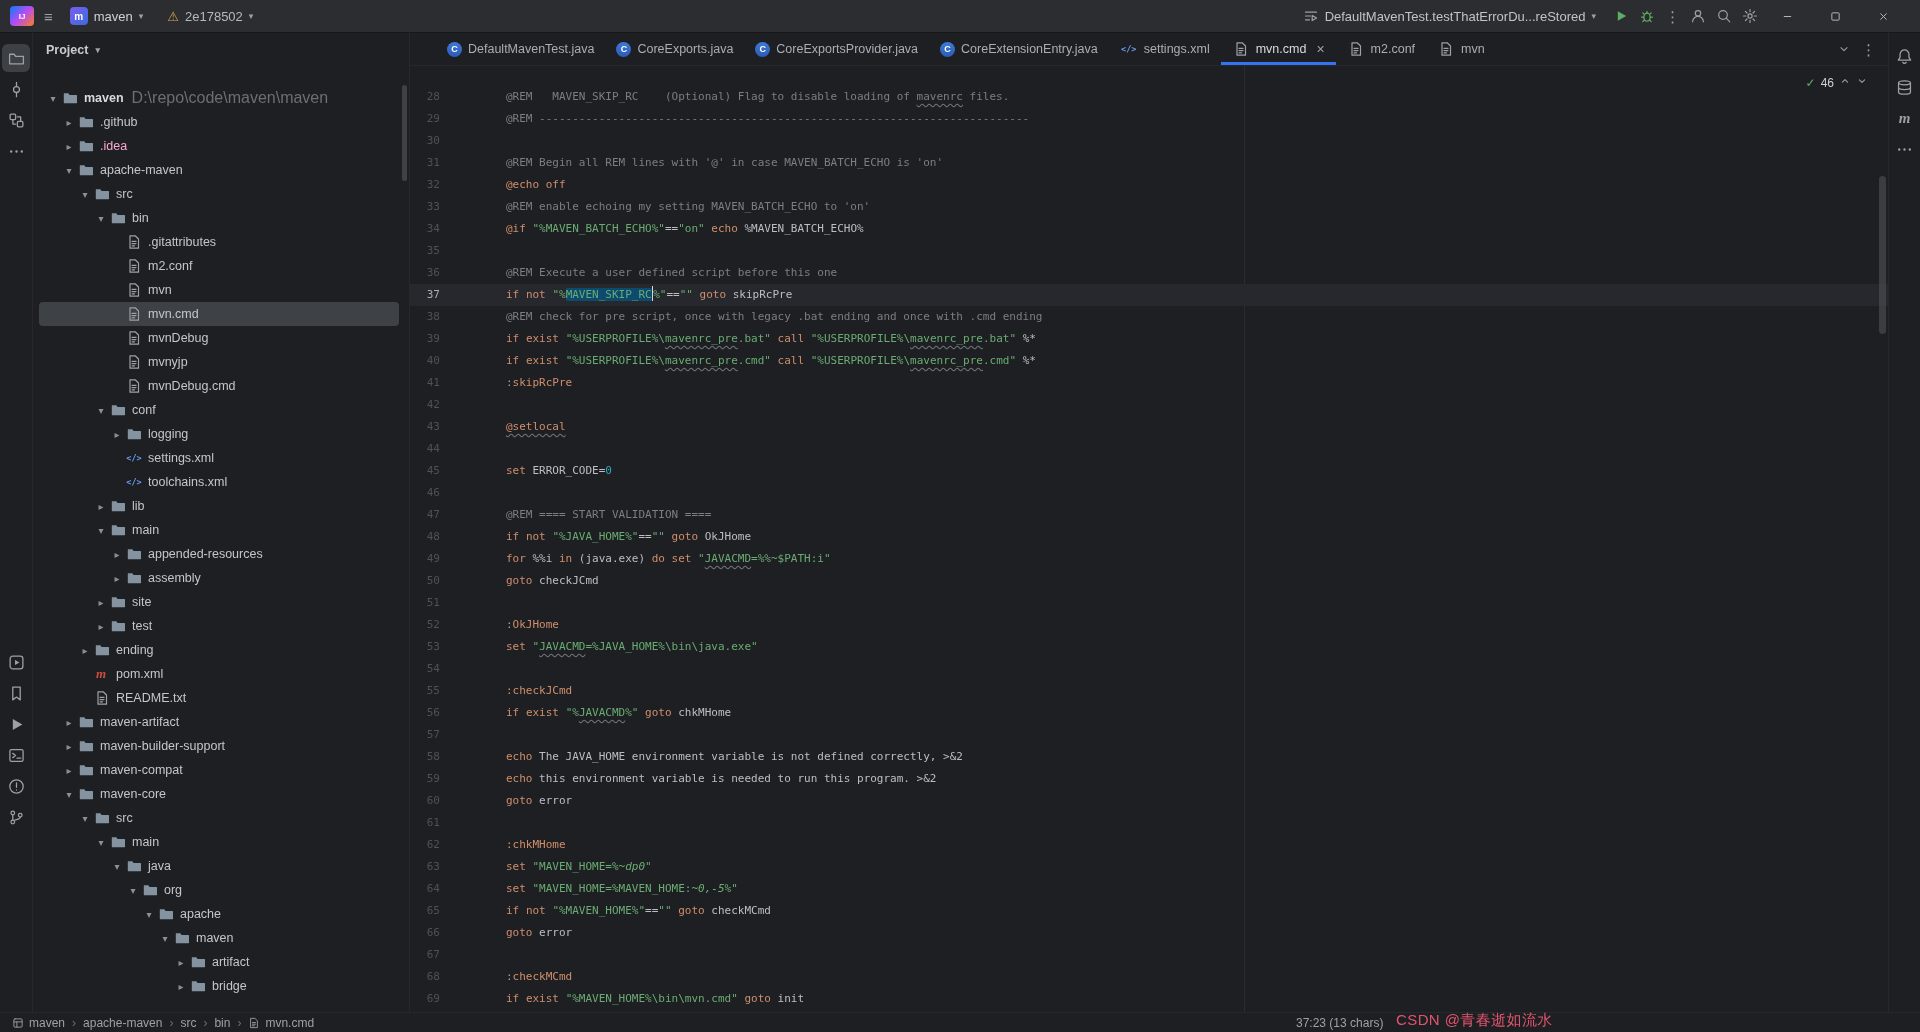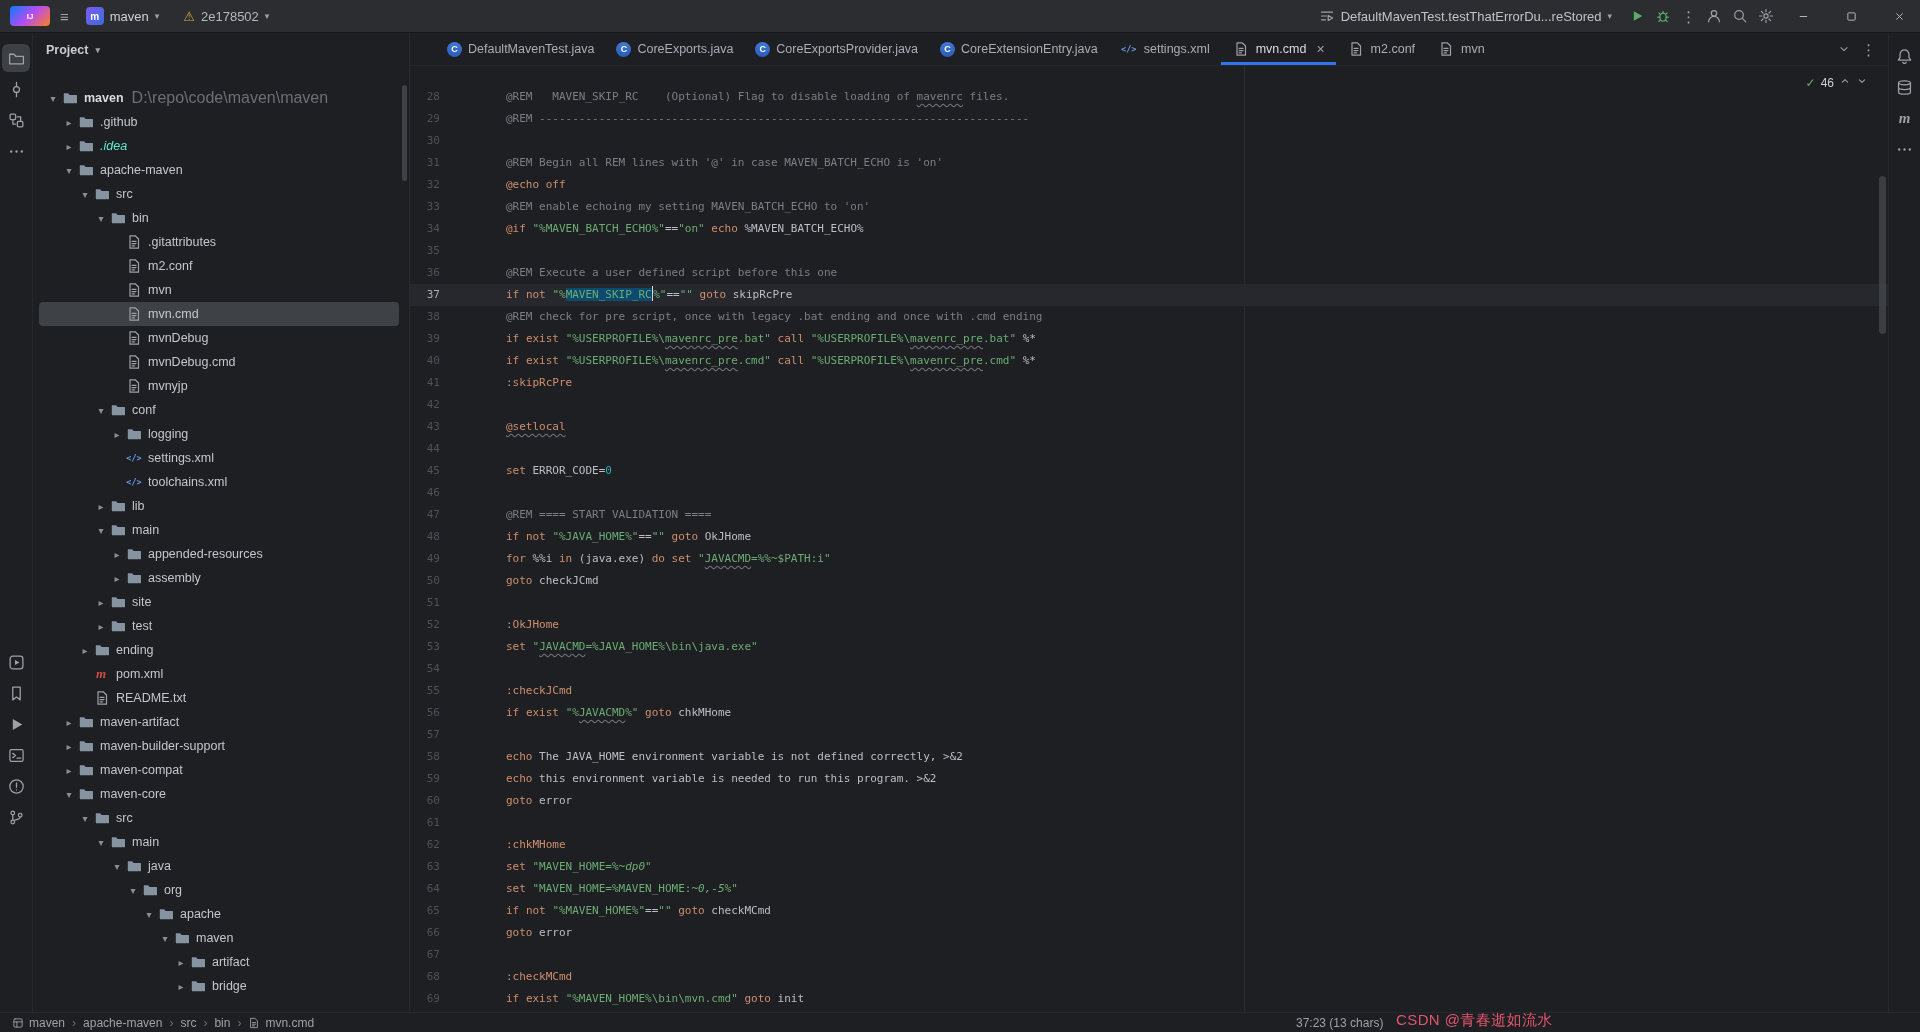--- a/index.html
+++ b/index.html
@@ -2,28 +2,28 @@
 <html><head>
 <meta charset="utf-8">
 <style>
   html,body{margin:0;padding:0;background:#1e1f22;}
   body{width:1920px;height:1032px;overflow:hidden;font-family:"Liberation Sans",sans-serif;color:#bcbec4;}
   .app{position:relative;width:1920px;height:1032px;display:flex;flex-direction:column;background:#1e1f22;}
 
   
   .titlebar{flex:0 0 33px;height:33px;background:#2b2d30;display:flex;align-items:center;box-sizing:border-box;border-bottom:1px solid #17181a;font-size:13px;}
   .tb-left{display:flex;align-items:center;gap:10px;padding-left:10px;}
-  .logo{width:40px;height:20px;border-radius:4px;background:linear-gradient(135deg,#087cfa 0%,#b74bf5 50%,#fc801d 100%);color:#fff;font-size:8px;font-weight:700;display:flex;align-items:center;justify-content:center;}
+  .logo{width:24px;height:20px;border-radius:4px;background:linear-gradient(135deg,#087cfa 0%,#b74bf5 50%,#fc801d 100%);color:#fff;font-size:8px;font-weight:700;display:flex;align-items:center;justify-content:center;}
   .tb-ic{color:#9da0a8;font-size:15px;line-height:1;cursor:default;}
   .widget{display:flex;align-items:center;gap:6px;padding:3px 7px;border-radius:6px;color:#ced0d6;}
   .proj-avatar{width:18px;height:18px;border-radius:4px;background:linear-gradient(135deg,#7a5cf0,#3d6bdd);color:#fff;font-size:10px;font-weight:700;display:flex;align-items:center;justify-content:center;}
   .chev-dn{color:#9da0a8;font-size:9px;}
   .warn{color:#d9a343;font-size:13px;}
   .vcs-hash{color:#b4b8bf;}
-  .tb-right{margin-left:auto;display:flex;align-items:center;gap:10px;padding-right:2px;}
+  .tb-right{margin-left:auto;display:flex;align-items:center;gap:10px;padding-right:18px;}
   .runw{color:#bfc3ca;max-width:330px;white-space:nowrap;}
   .ic{display:inline-flex;align-items:center;justify-content:center;color:#9da0a8;}
   .ic svg{width:16px;height:16px;stroke:currentColor;fill:none;stroke-width:1.2;stroke-linecap:round;stroke-linejoin:round;}
   .green{color:#5fad65;}
   .winbtn{width:38px;height:33px;display:flex;align-items:center;justify-content:center;color:#b4b8bf;}
   .winbtn svg{width:13px;height:13px;}
 
   
   .mainrow{flex:1;display:flex;min-height:0;}
   .lstrip{flex:0 0 33px;width:33px;box-sizing:border-box;border-right:1px solid #26282b;display:flex;flex-direction:column;padding-top:8px;}
@@ -44,21 +44,21 @@
   .fic{flex:0 0 18px;margin-right:3px;}
   .fic svg{width:16px;height:16px;}
   .folder{color:#8592a0;}
   .folder svg path{fill:currentColor;stroke:none;}
   .filedoc{color:#9da0a8;}
   .classic{flex:0 0 15px;width:15px;height:15px;margin-right:6px;border-radius:50%;background:linear-gradient(180deg,#3f7ad6,#2b5bb8);color:#fff;font-size:9px;font-weight:700;display:inline-flex;align-items:center;justify-content:center;}
   .xmlic{flex:0 0 18px;margin-right:3px;color:#6a9ff5;font-family:"DejaVu Sans Mono",monospace;font-size:8.5px;font-weight:700;text-align:center;}
   .mvnic{flex:0 0 16px;margin-right:5px;color:#cb4b3e;font-family:"Liberation Serif",serif;font-style:italic;font-weight:700;font-size:13px;text-align:center;}
   .tlabel{margin-left:2px;}
   .tlabel.bold{font-weight:700;color:#d8dade;}
-  .tlabel.excluded{color:#5eead4;font-style:italic;}
+  .tlabel.excluded{color:#f9a8d4;}
   .tsuffix{color:#6b6f76;margin-left:8px;font-size:16px;}
   .pscroll{position:absolute;right:2px;top:52px;width:5px;height:96px;border-radius:3px;background:#45484d;opacity:.85;}
 
   
   .editor-area{flex:1;display:flex;flex-direction:column;min-width:0;}
   .tabbar{flex:0 0 33px;height:33px;box-sizing:border-box;border-bottom:1px solid #26282b;display:flex;align-items:stretch;padding-left:26px;}
   .tabs{display:flex;}
   .tab{display:flex;align-items:center;gap:6px;padding:0 11px;font-size:12.5px;color:#a9adb5;position:relative;}
   .tab .fic,.tab .classic,.tab .xmlic{margin-right:0;}
   .tab.active{color:#d8dade;box-shadow:inset 0 -3px 0 #3574f0;}
@@ -375,31 +375,31 @@
             <span class="tlabel">mvnDebug</span>
           </div>
           <div class="trow" style="padding-left: 70px;">
             <span class="chev"></span>
             <span class="ic fic filedoc">
               <svg viewBox="0 0 16 16">
                 <path d="M4 1.8h5.2L12.5 5v9.2H4z"></path>
                 <path d="M6 7.4h4M6 9.6h4M6 11.8h2.6"></path>
               </svg>
             </span>
-            <span class="tlabel">mvnDebug.cmd</span>
+            <span class="tlabel">mvnyjp</span>
           </div>
           <div class="trow" style="padding-left: 70px;">
             <span class="chev"></span>
             <span class="ic fic filedoc">
               <svg viewBox="0 0 16 16">
                 <path d="M4 1.8h5.2L12.5 5v9.2H4z"></path>
                 <path d="M6 7.4h4M6 9.6h4M6 11.8h2.6"></path>
               </svg>
             </span>
-            <span class="tlabel">mvnyjp</span>
+            <span class="tlabel">mvnDebug.cmd</span>
           </div>
           <div class="trow" style="padding-left: 54px;">
             <span class="chev">▾</span>
             <span class="ic fic folder">
               <svg viewBox="0 0 16 16">
                 <path d="M1.8 3.2h4.4l1.4 1.8h6.9c.3 0 .5.2.5.5v7.3c0 .3-.2.5-.5.5H2.3c-.3 0-.5-.2-.5-.5z"></path>
               </svg>
             </span>
             <span class="tlabel">conf</span>
           </div>

